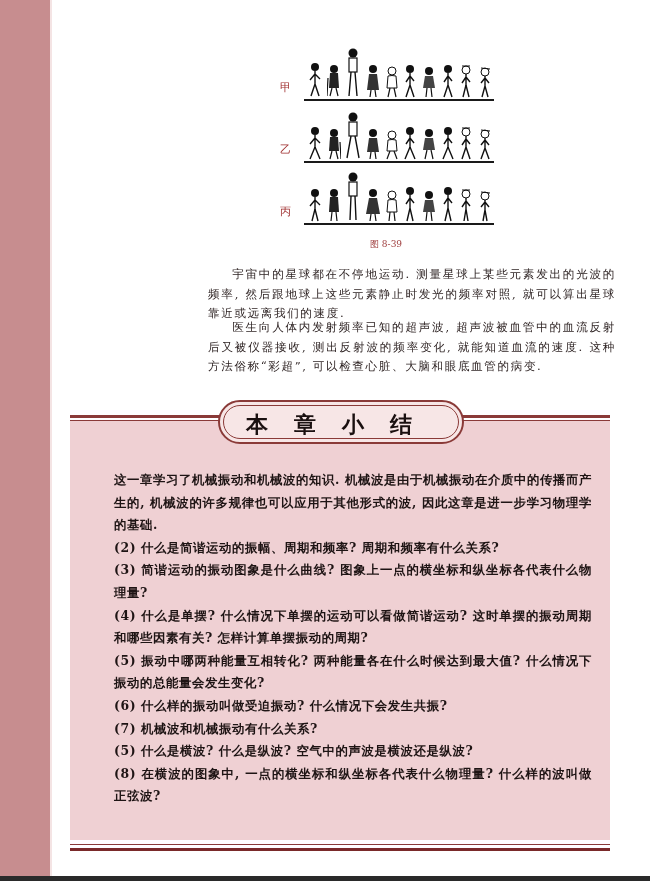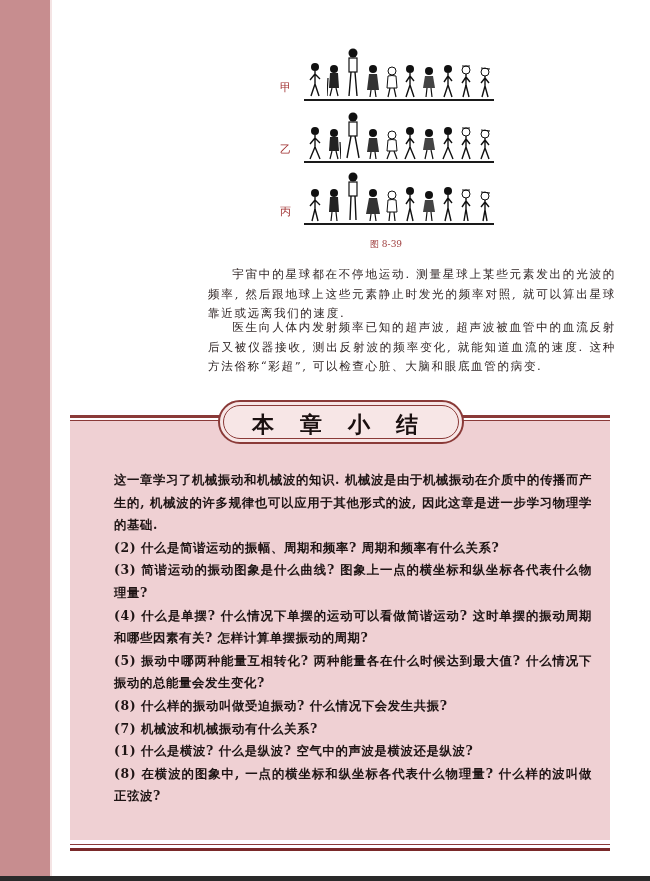--- a/index.html
+++ b/index.html
@@ -25,22 +25,22 @@
   .para .indent { display:inline-block; width:24px; }
 
   
   .summary { position:absolute; left:70px; top:420px; width:540px; height:420px; background:#efd0d3; }
   .summary-rule-top { position:absolute; left:70px; top:415px; width:540px; height:3px; background:#8a3a38; }
   .summary-rule-top2 { position:absolute; left:70px; top:420px; width:540px; height:1px; background:#8a3a38; }
   .title-badge { position:absolute; left:218px; top:400px; width:246px; height:44px;
                  border:2px solid #8a3a38; border-radius:22px; background:#f7e6e6; box-sizing:border-box; }
   .title-badge-inner { position:absolute; left:3px; top:3px; right:3px; bottom:3px; border:1px solid #8a3a38;
                        border-radius:18px; }
-  .title-text { position:absolute; left:0; right:0; top:8px; text-align:center; font-size:22px; font-weight:bold;
-                letter-spacing:26px; padding-left:14px; color:#1a1010; font-family:"DejaVu Sans", sans-serif; }
+  .title-text { position:absolute; left:0; right:0; top:8px; text-align:left; font-size:22px; font-weight:bold;
+                letter-spacing:26px; padding-left:26px; color:#1a1010; font-family:"DejaVu Sans", sans-serif; }
   .sum-body { position:absolute; left:88px; top:457px; width:504px; font-size:12.4px; line-height:22.6px;
               font-weight:bold; color:#1e1414; letter-spacing:0.6px;margin-top:12px; }
   .sum-body p { margin:0; text-align:justify; }
   .sum-body .ind { padding-left:26px; }
   .summary-rule-bot { position:absolute; left:70px; top:844px; width:540px; height:1px; background:#8a3a38; }
   .summary-rule-bot2 { position:absolute; left:70px; top:848px; width:540px; height:3px; background:#7a2a2a; }
 </style>
 </head>
 <body>
 
@@ -224,20 +224,20 @@
   <div class="title-badge-inner"></div>
   <div class="title-text">本章小结</div>
 </div>
 
 <div class="sum-body">
   <p class="ind">这一章学习了机械振动和机械波的知识. 机械波是由于机械振动在介质中的传播而产生的, 机械波的许多规律也可以应用于其他形式的波, 因此这章是进一步学习物理学的基础.</p>
   <p class="ind">(2) 什么是简谐运动的振幅、周期和频率? 周期和频率有什么关系?</p>
   <p class="ind">(3) 简谐运动的振动图象是什么曲线? 图象上一点的横坐标和纵坐标各代表什么物理量?</p>
   <p class="ind">(4) 什么是单摆? 什么情况下单摆的运动可以看做简谐运动? 这时单摆的振动周期和哪些因素有关? 怎样计算单摆振动的周期?</p>
   <p class="ind">(5) 振动中哪两种能量互相转化? 两种能量各在什么时候达到最大值? 什么情况下振动的总能量会发生变化?</p>
-  <p class="ind">(8) 什么样的振动叫做受迫振动? 什么情况下会发生共振?</p>
+  <p class="ind">(6) 什么样的振动叫做受迫振动? 什么情况下会发生共振?</p>
   <p class="ind">(7) 机械波和机械振动有什么关系?</p>
-  <p class="ind">(1) 什么是横波? 什么是纵波? 空气中的声波是横波还是纵波?</p>
+  <p class="ind">(5) 什么是横波? 什么是纵波? 空气中的声波是横波还是纵波?</p>
   <p class="ind">(8) 在横波的图象中, 一点的横坐标和纵坐标各代表什么物理量? 什么样的波叫做正弦波?</p>
 </div>
 
 <div class="summary-rule-bot"></div>
 <div class="summary-rule-bot2"></div>
 
 </body></html>

